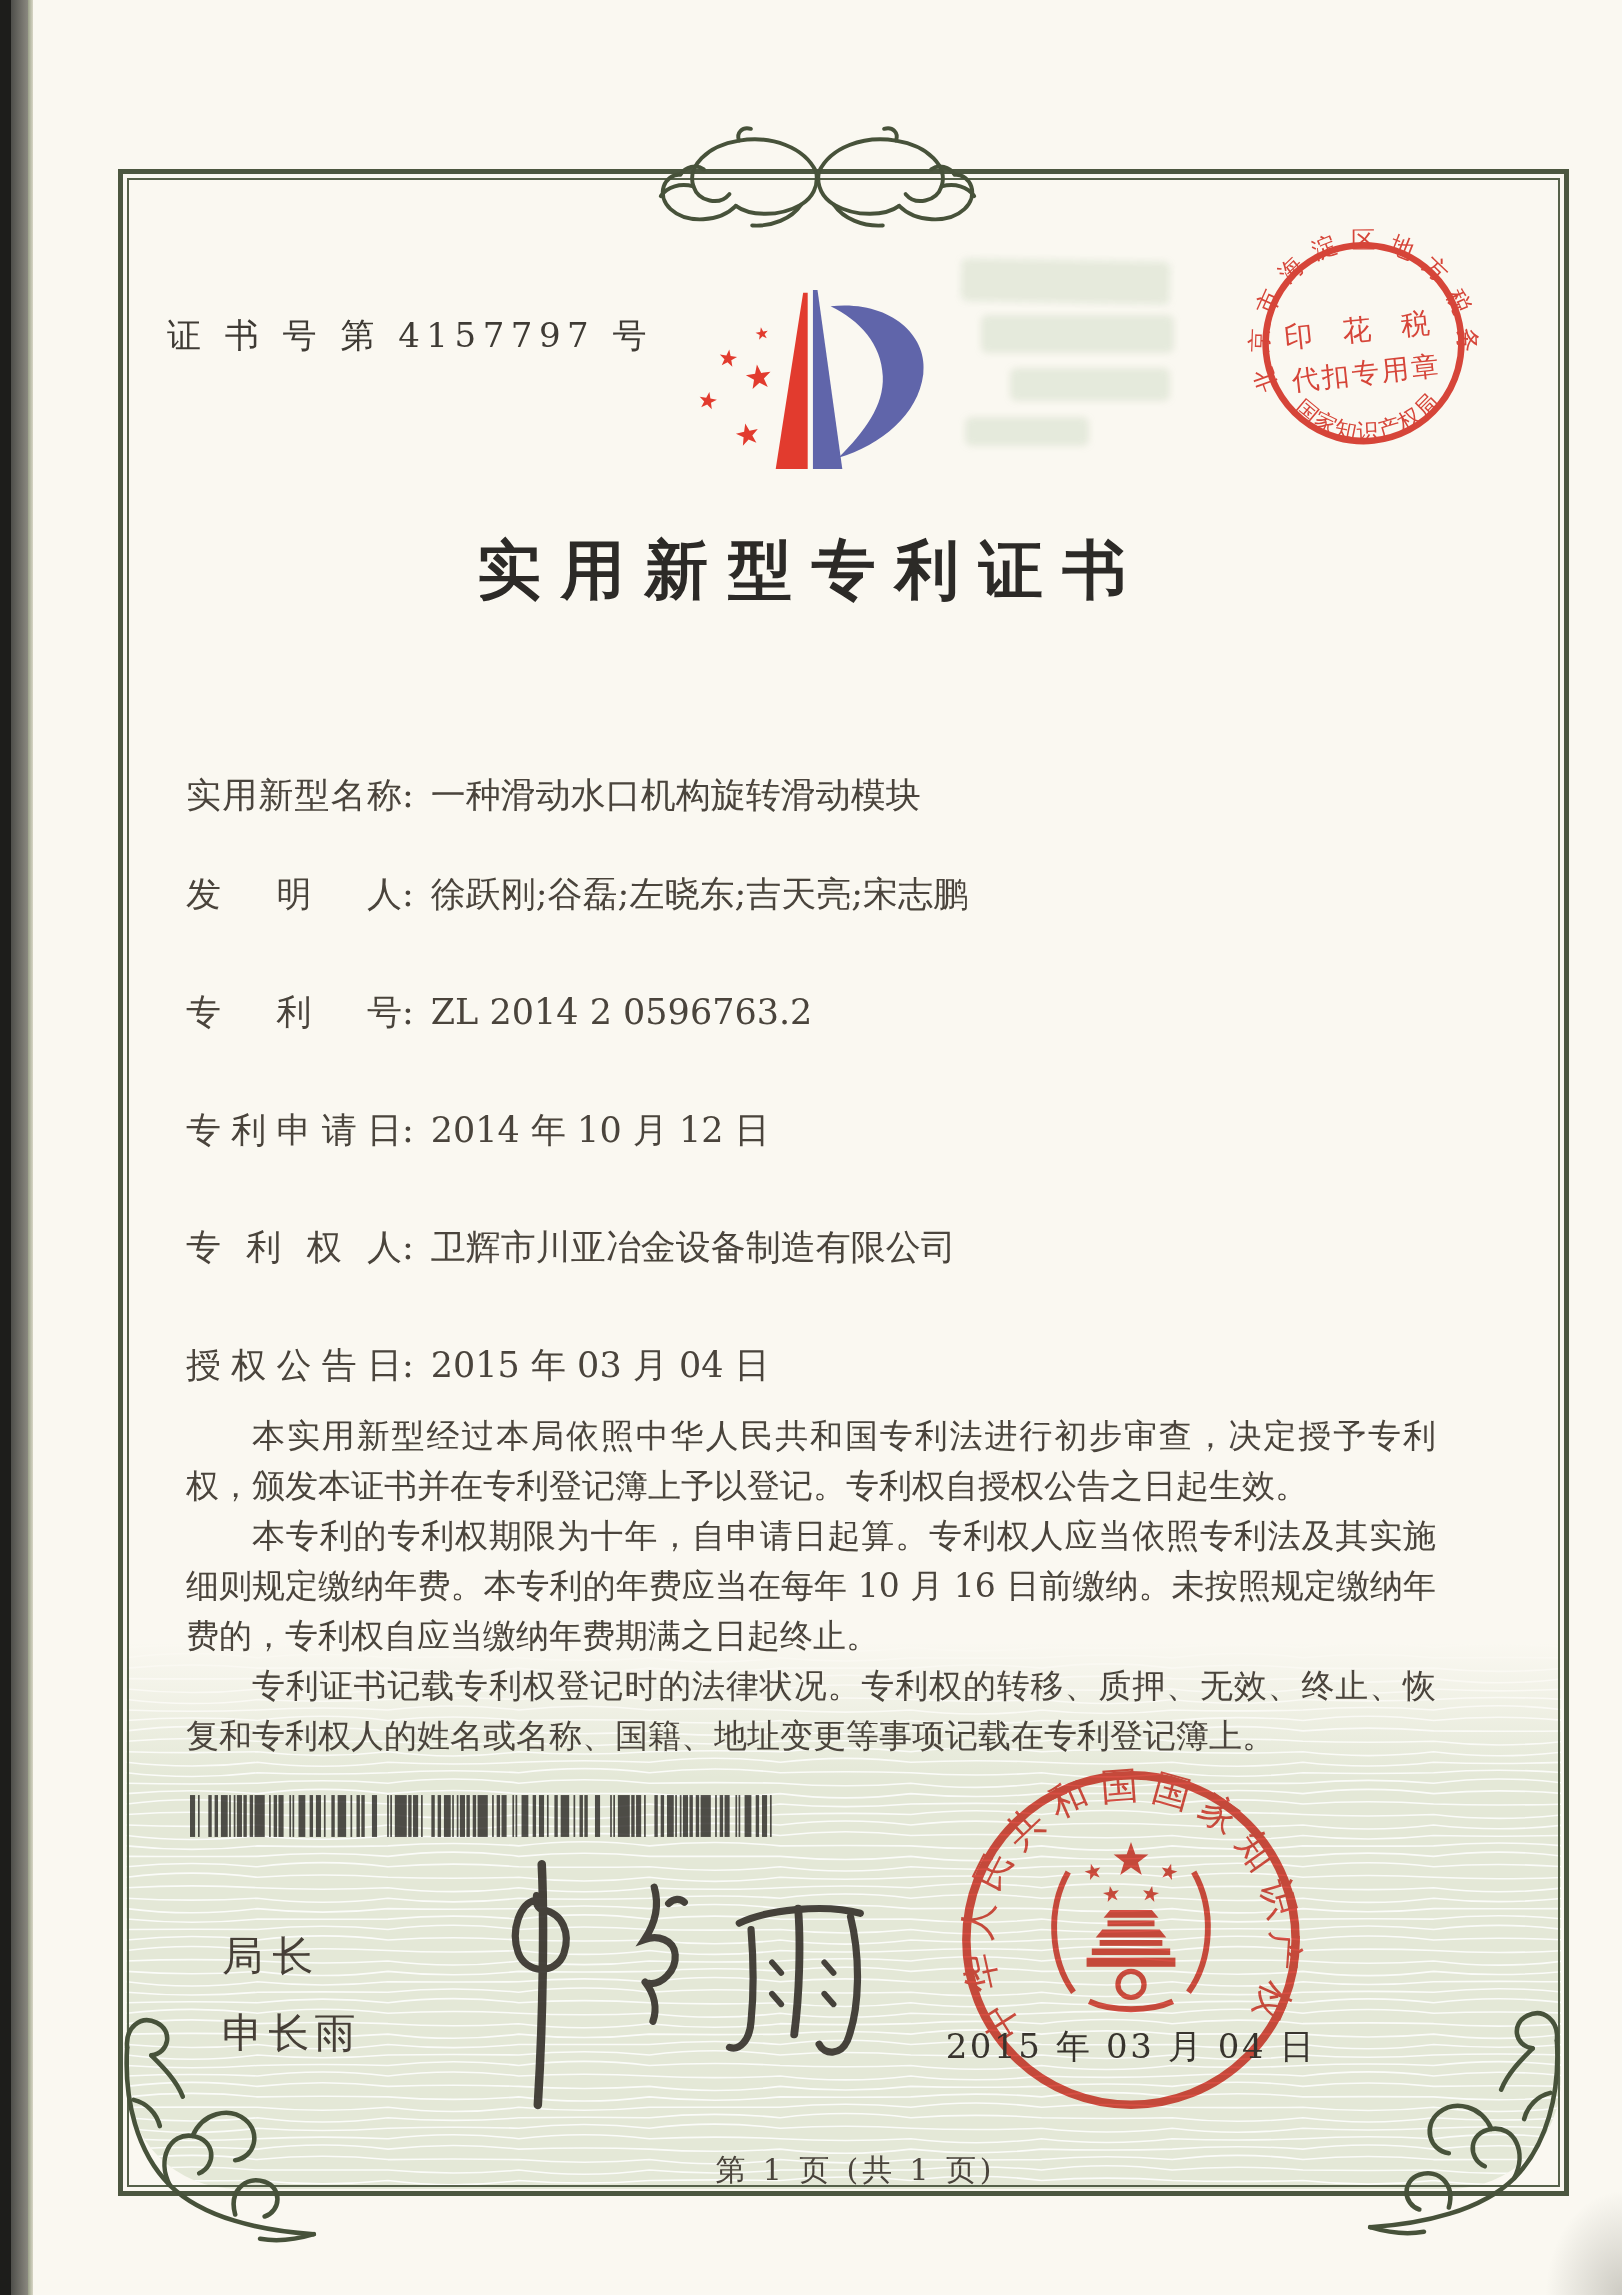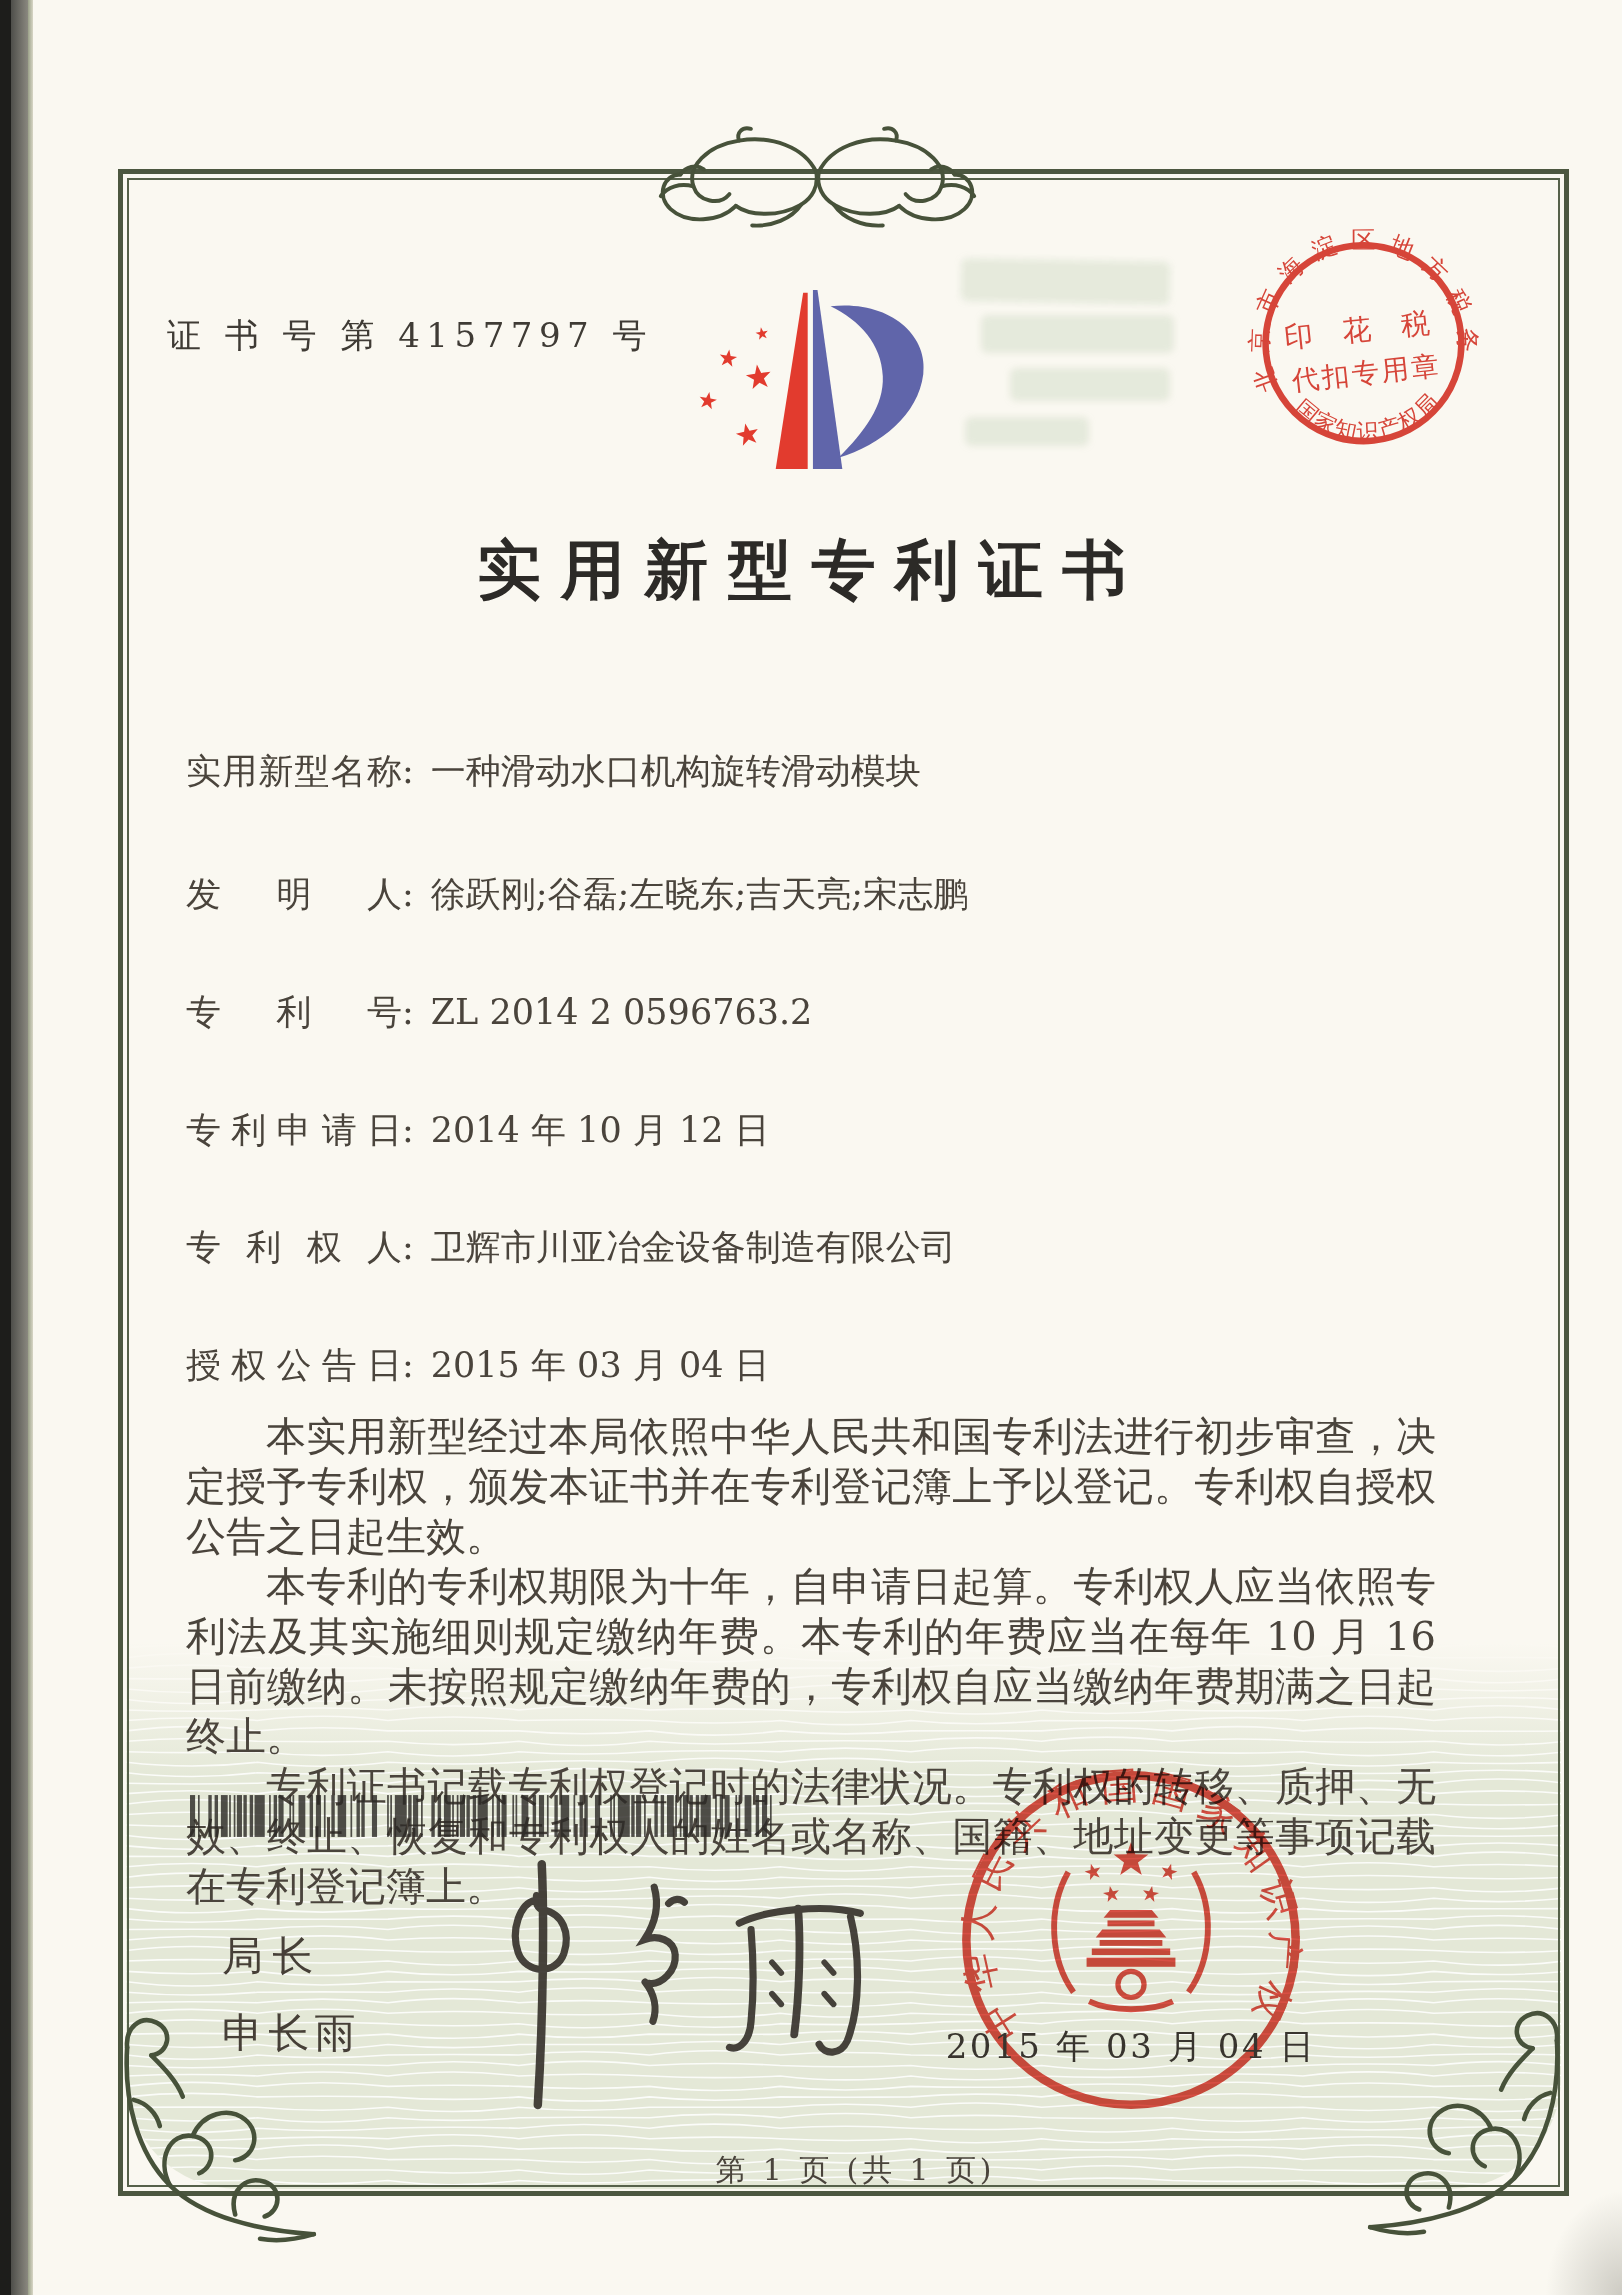--- a/index.html
+++ b/index.html
@@ -34,21 +34,21 @@
     font-size:64px;font-weight:bold;letter-spacing:19.6px;color:#2c2a27;}
   
   .ghost{position:absolute;background:rgba(125,162,112,0.16);border-radius:6.5px;
     filter:blur(3.9px);}
   
   .field-row{position:absolute;left:186px;font-size:35px;color:#4a443c;white-space:nowrap;}
   .flabel{display:inline-block;width:216px;text-align:justify;text-align-last:justify;}
   .fcolon{display:inline-block;margin-right:17px;}
   
   .paras{position:absolute;left:186px;top:1411px;width:1250px;
-    font-size:40px;line-height:50px;text-align:justify;color:#4a443c;}
+    font-size:33px;line-height:50px;text-align:justify;color:#4a443c;}
   .paras p{margin:0;text-indent:2em;}
   
   .director-title{position:absolute;left:222px;top:1929px;font-size:41px;letter-spacing:9.2px;}
   .director-name{position:absolute;left:222px;top:2006px;font-size:41px;letter-spacing:5.2px;}
   .seal-date{position:absolute;left:935px;top:2024px;width:392px;text-align:center;
     font-size:34px;letter-spacing:2.6px;color:#38342e;}
   .footer{position:absolute;left:118px;top:2150px;width:1451px;text-align:center;
     font-size:30px;color:#4a443c;letter-spacing:3.9px;margin-left:12px;}
   
   svg.seal{mix-blend-mode:multiply;}
@@ -189,21 +189,21 @@
       <text font-size="34">
         <textPath href="#taxBot" startOffset="6" textLength="252" lengthAdjust="spacing">国家知识产权局</textPath>
       </text>
       <text x="180" y="172" text-anchor="middle" font-size="44" letter-spacing="16">印 花 税</text>
       <text x="180" y="238" text-anchor="middle" font-size="42" letter-spacing="4">代扣专用章</text>
     </g>
   </svg>
 
   <div class="title">实用新型专利证书</div>
 
-  <div class="field-row" style="top:748px">
+  <div class="field-row" style="top:772px">
     <span class="flabel">实用新型名称</span><span class="fcolon">:</span><span>一种滑动水口机构旋转滑动模块</span>
   </div>
   <div class="field-row" style="top:871px">
     <span class="flabel">发明人</span><span class="fcolon">:</span><span>徐跃刚;谷磊;左晓东;吉天亮;宋志鹏</span>
   </div>
   <div class="field-row" style="top:989px">
     <span class="flabel">专利号</span><span class="fcolon">:</span><span>ZL 2014 2 0596763.2</span>
   </div>
   <div class="field-row" style="top:1107px">
     <span class="flabel">专利申请日</span><span class="fcolon">:</span><span>2014 年 10 月 12 日</span>

